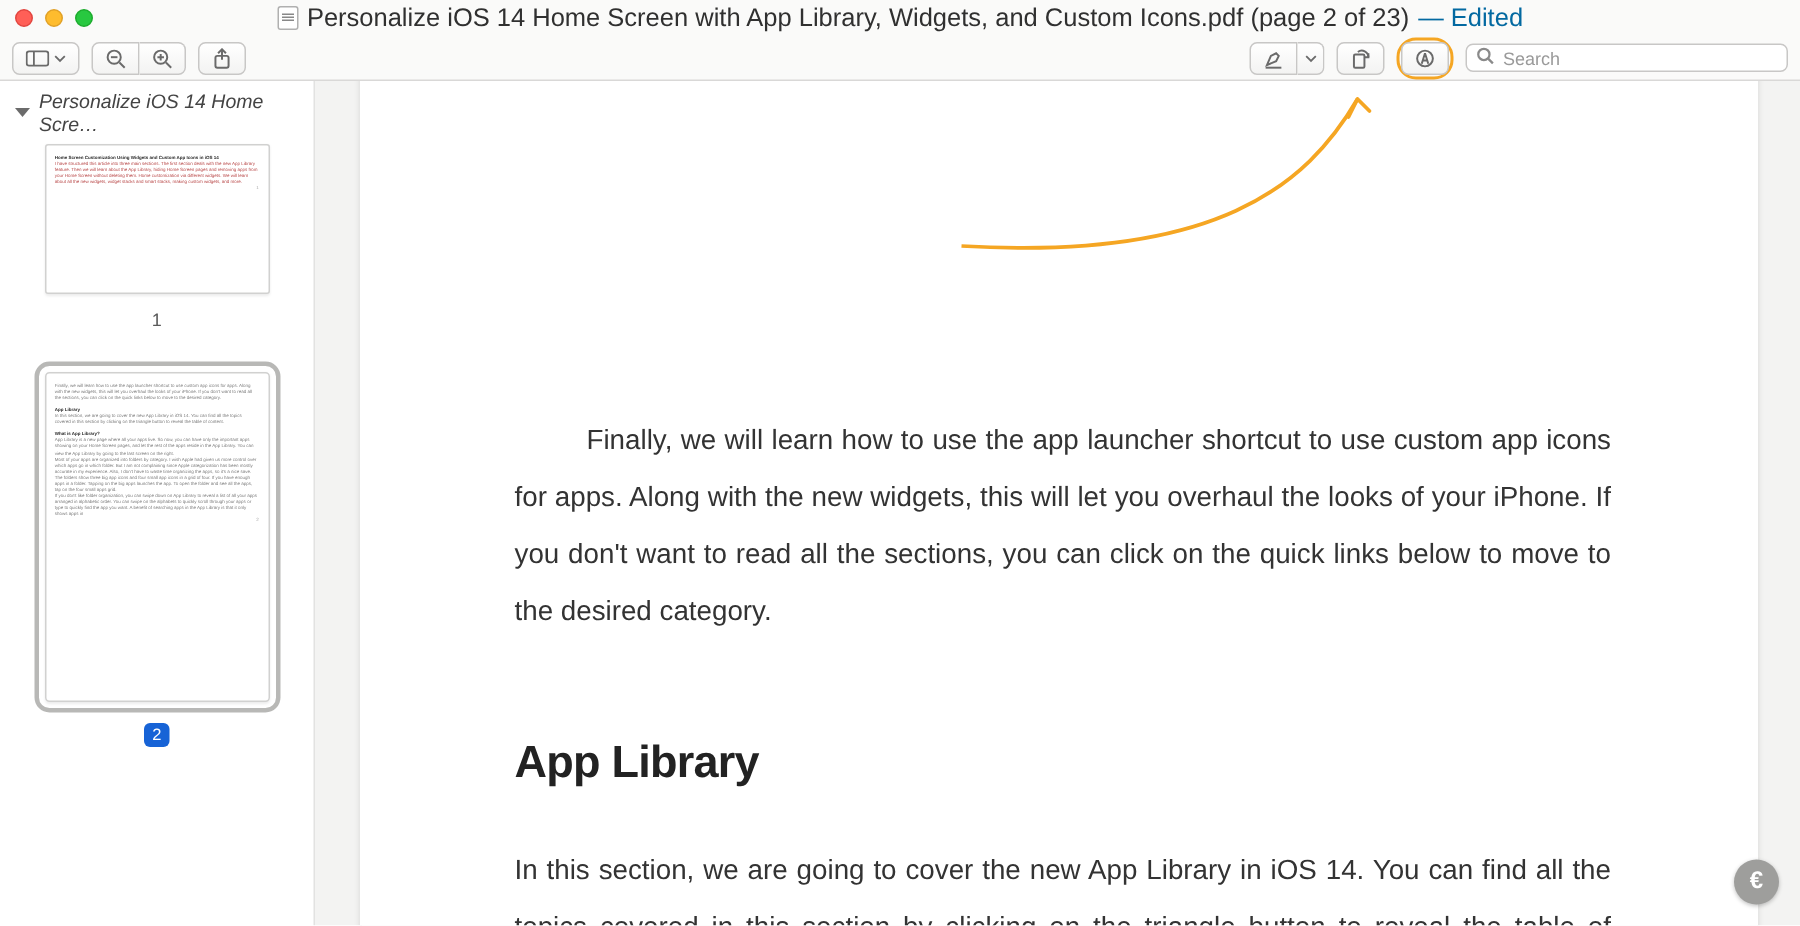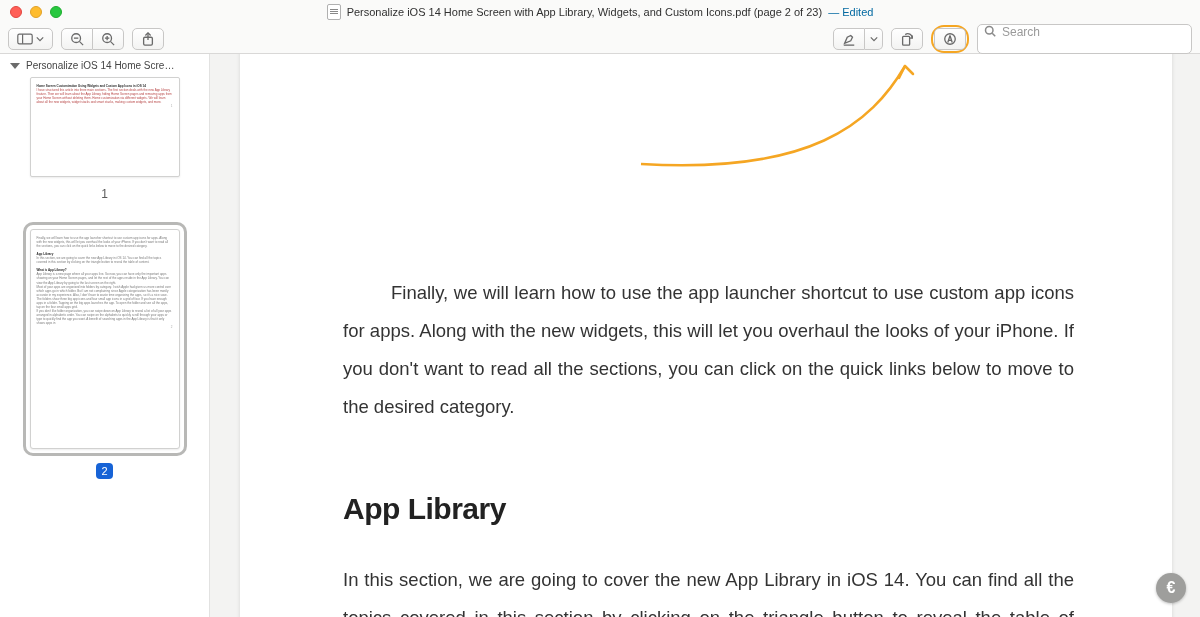--- a/index.html
+++ b/index.html
@@ -26,21 +26,21 @@
   }
   .traffic-lights { display: flex; gap: 8px; margin-right: 20px; }
   .dot { width: 12px; height: 12px; border-radius: 50%; }
   .dot.red { background: #ff5f57; border:1px solid #e24640;}
   .dot.yellow { background: #febc2e; border:1px solid #e1a127;}
   .dot.green { background: #28c840; border:1px solid #1dac2e;}
   .title-center {
     position: absolute; left:0; right:0;
     display:flex; justify-content:center; align-items:center; gap:6px;
     pointer-events:none;
-    font-size: 11px;
+    font-size: 17px;
   }
   .title-icon {
     width:14px; height:16px; background:#fff; border:1px solid #b0b0b0;
     border-radius:2px; position: relative;
   }
   .title-icon::after {
     content:""; position:absolute; left:2px; right:2px; top:4px; height:1px; background:#888; box-shadow:0 2px 0 #888,0 4px 0 #888;
   }
   .title-text { color:#303030; }
   .edited { color:#0369a1; }
@@ -74,25 +74,25 @@
   .tb-group .tb-btn { border-radius:0; }
   .tb-group .tb-btn:first-child { border-top-left-radius:5px; border-bottom-left-radius:5px; }
   .tb-group .tb-btn:last-child  { border-top-right-radius:5px; border-bottom-right-radius:5px; border-left:none; }
   .spacer { flex:1; }
   .highlight-ring {
     border:2px solid #f5a623; border-radius:13px; padding:1px;
   }
   .highlight-ring .tb-btn { border:1px solid #c8c7c6; }
   .searchbox {
     flex: 0 0 215px;
-    height:30px;
+    height:19px;
     border:1px solid #c8c7c6;
     border-radius:5px;
     background:#fff;
-    display:flex; align-items:flex-start; gap:6px;
+    display:flex; align-items:center; gap:6px;
     padding:0 6px;
     color:#8a8a8a;
   }
   .searchbox svg{ width:12px;height:12px; fill:none; stroke:#8a8a8a; stroke-width:2;}
   .searchbox input{ border:0; outline:0; font-size:12px; background:transparent; width:100%; color:#333;}
   .searchbox input::placeholder{ color:#9a9a9a; }
 
   
   .body {
     display:flex;
@@ -103,21 +103,21 @@
   .sidebar {
     width: 210px;
     border-right:1px solid #e2e2e1;
     background:#ffffff;
     overflow:hidden;
     padding-top:4px;
   }
   .sb-title {
     display:flex; align-items:center; gap:6px;
     padding: 2px 10px;
-    font-size:10px; font-weight:500; color:#444;
+    font-size:13px; font-weight:500; color:#444;font-style:italic;
   }
   .sb-title .tri {
     width:0; height:0; border-left:5px solid transparent; border-right:5px solid transparent; border-top:6px solid #6b6b6b;
   }
   .thumbs { padding: 4px 18px 0 18px; display:flex; flex-direction:column; align-items:center; }
   .thumb {
     width: 150px; background:#fff; border:1px solid #d1d1d0; border-radius:2px;
     font-size:3px; line-height:1.35; color:#7b7b7b; padding:6px;
     overflow:hidden;
     box-shadow:0 1px 2px rgba(0,0,0,0.08);

